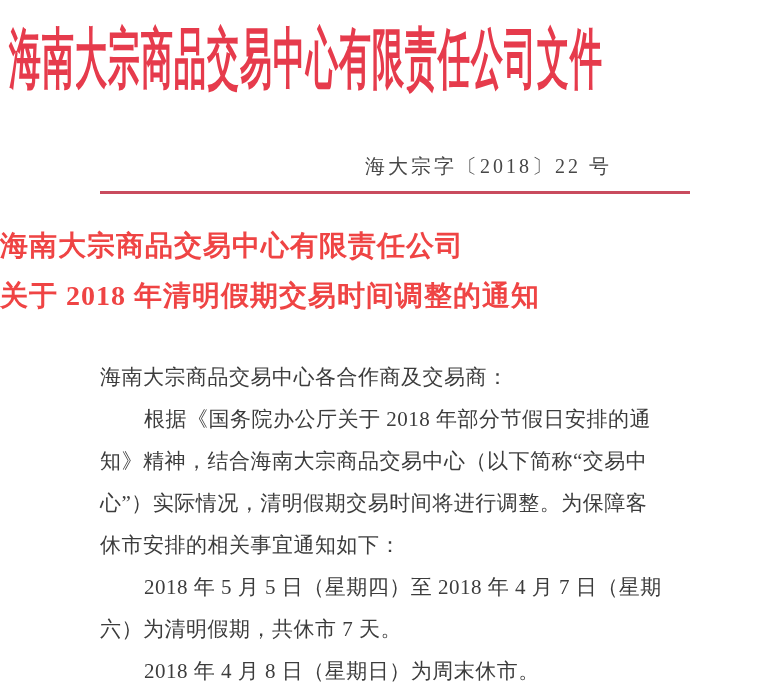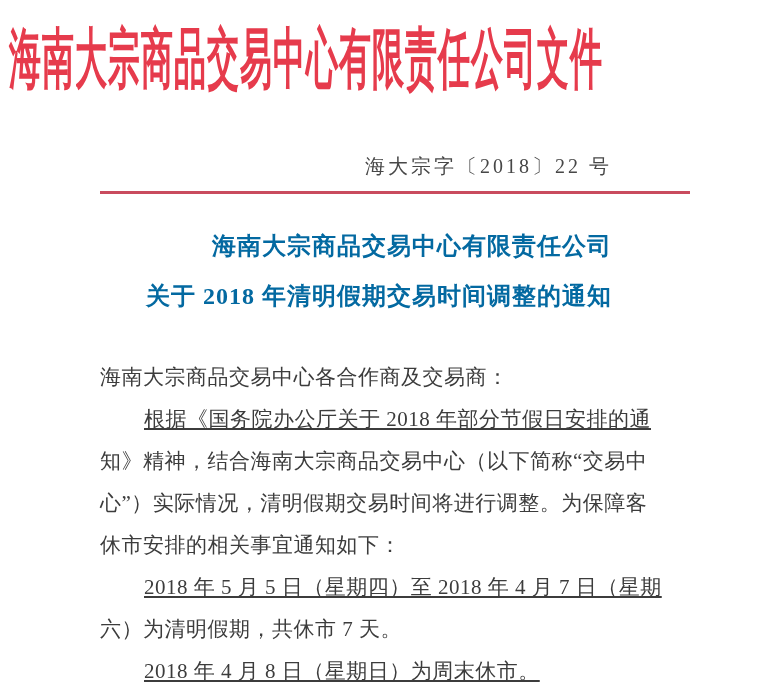--- a/index.html
+++ b/index.html
@@ -39,41 +39,41 @@
   .red-divider {
     position: absolute;
     top: 191px; left: 100px;
     width: 590px; height: 3px;
     background: #c94b5e;
     border: none;
   }
   .notice-title {
     position: absolute;
     top: 234px; left: 0; width: 100%;
-    text-align: right;
+    text-align: left;
     font-weight: bold;
-    color: #0369a1;
-    font-size: 24px;
+    color: #ef4444;
+    font-size: 28px;
     letter-spacing: 1px;
   }
   .notice-title .t-line { margin-bottom: 26px; line-height: 24px; }
   .body-text {
     position: absolute;
     top: 356px; left: 100px;
     width: 596px;
     font-size: 21px;
     letter-spacing: 0.5px;
     color: #3c3c3c;
   }
   .body-line {
     height: 42px;
     line-height: 42px;
     white-space: nowrap;
   }
-  .indent { padding-left: 44px; text-decoration: underline; }
+  .indent { padding-left: 44px; }
 </style>
 </head>
 <body>
 
 <div class="page" style="background: rgb(255, 255, 255);">
 
   <div class="org-title" style="color: rgb(230, 59, 76);">海南大宗商品交易中心有限责任公司文件</div>
 
   <div class="doc-number">海大宗字〔2018〕22 号</div>
 

